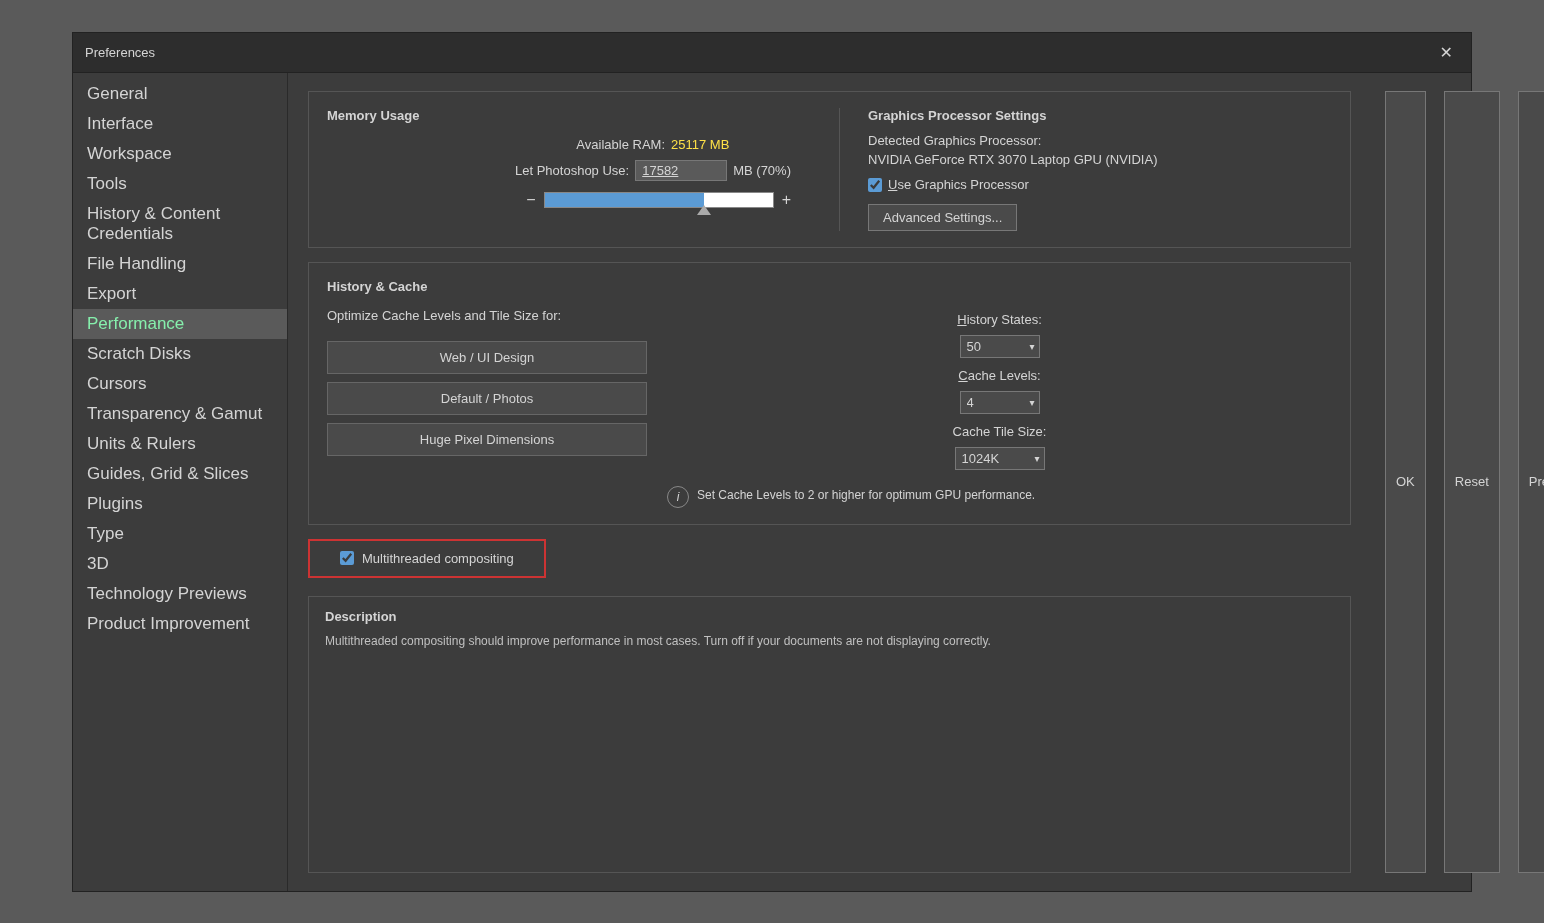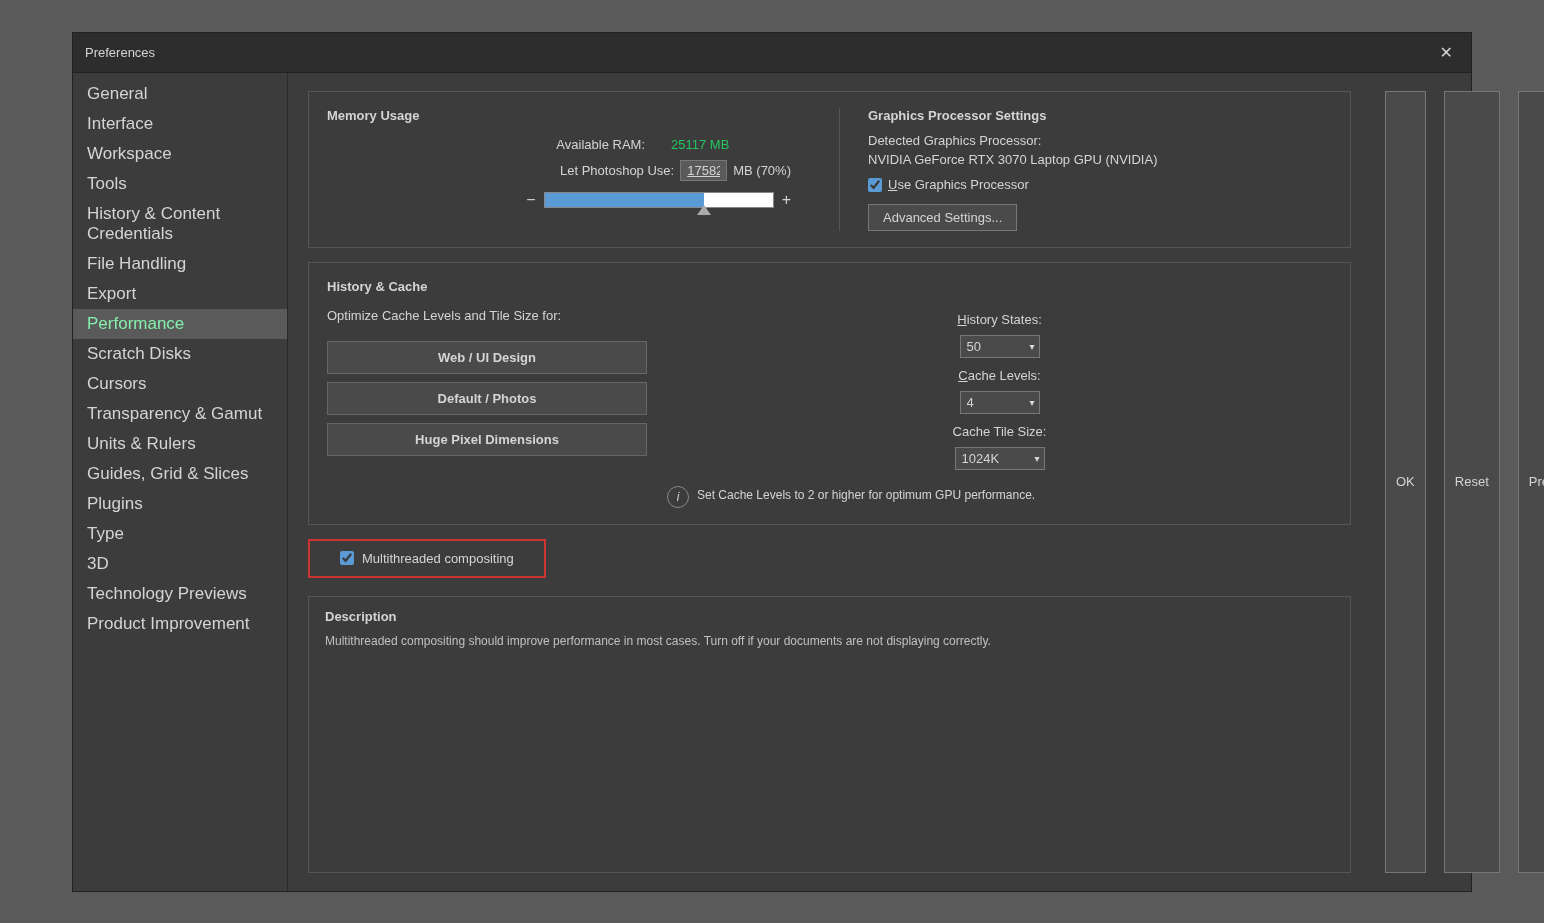--- a/index.html
+++ b/index.html
@@ -103,37 +103,36 @@
       margin-bottom: 8px;
       justify-content: flex-end;
       gap: 6px;
     }
     .memory-label {
       color: #d4d4d4;
       text-align: right;
       min-width: 140px;
     }
     .memory-value {
-      color: #22c55e;
+      color: #fde047;
       min-width: 120px;
-      margin-left: 20px;
     }
     .memory-input-row {
       display: flex;
       align-items: center;
       justify-content: flex-end;
       gap: 6px;
       margin-bottom: 10px;
     }
     .memory-input {
       background: #5a5a5a;
       border: 1px solid #777;
       color: #d4d4d4;
       padding: 2px 6px;
-      width: 47px;
+      width: 92px;
       font-size: 13px;
       text-align: left;
       text-decoration: underline;
     }
     .slider-row {
       display: flex;
       align-items: center;
       gap: 8px;
       justify-content: flex-end;
     }
@@ -242,21 +241,20 @@
     }
     .cache-btn {
       background: #4a4a4a;
       border: 1px solid #666;
       color: #d4d4d4;
       padding: 8px 40px;
       cursor: pointer;
       font-size: 13px;
       text-align: center;
       width: 320px;
-      font-weight: bold;
     }
     .history-right {
       flex: 1;
       display: flex;
       flex-direction: column;
       gap: 10px;
       padding-top: 4px;
     }
     .history-row {
       display: flex;

